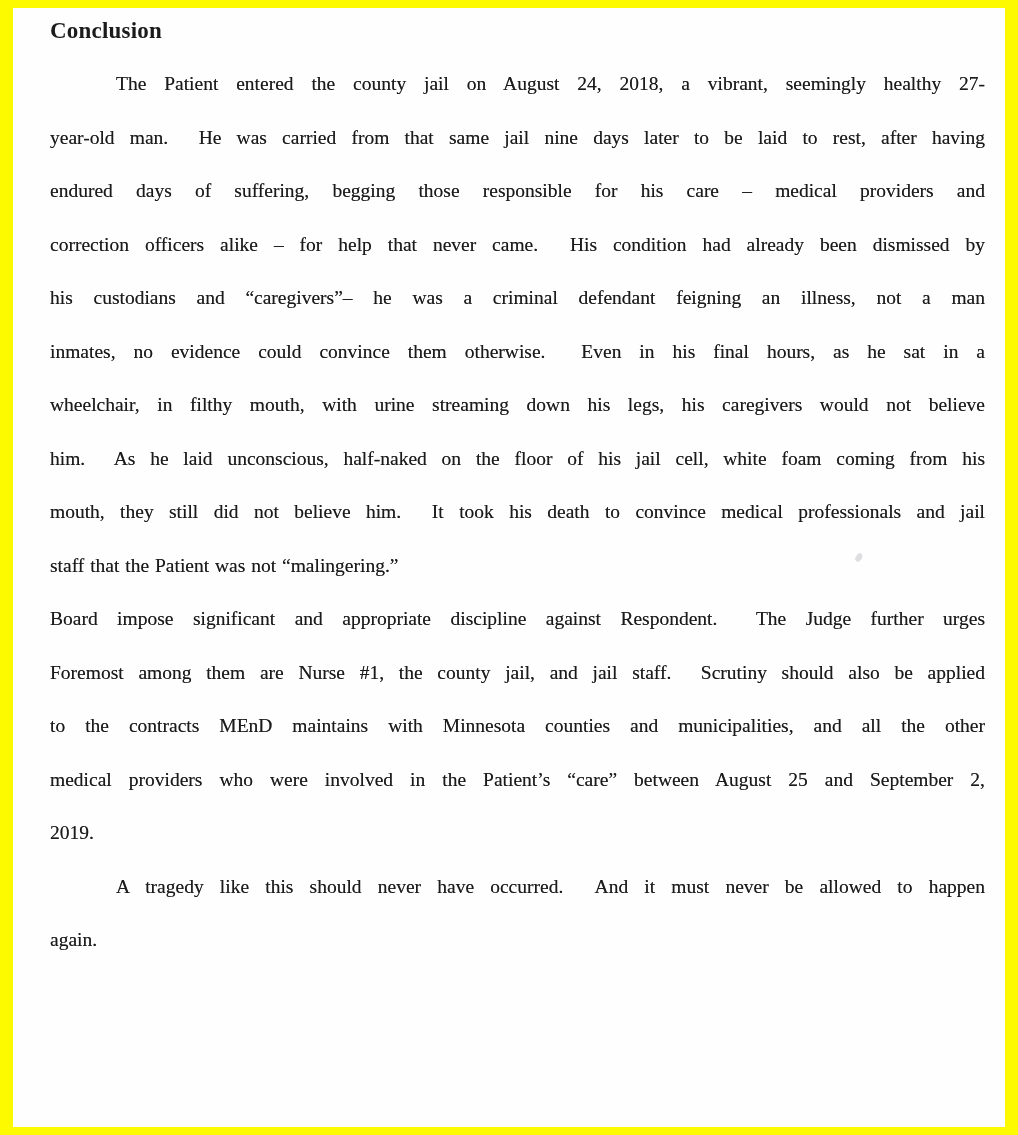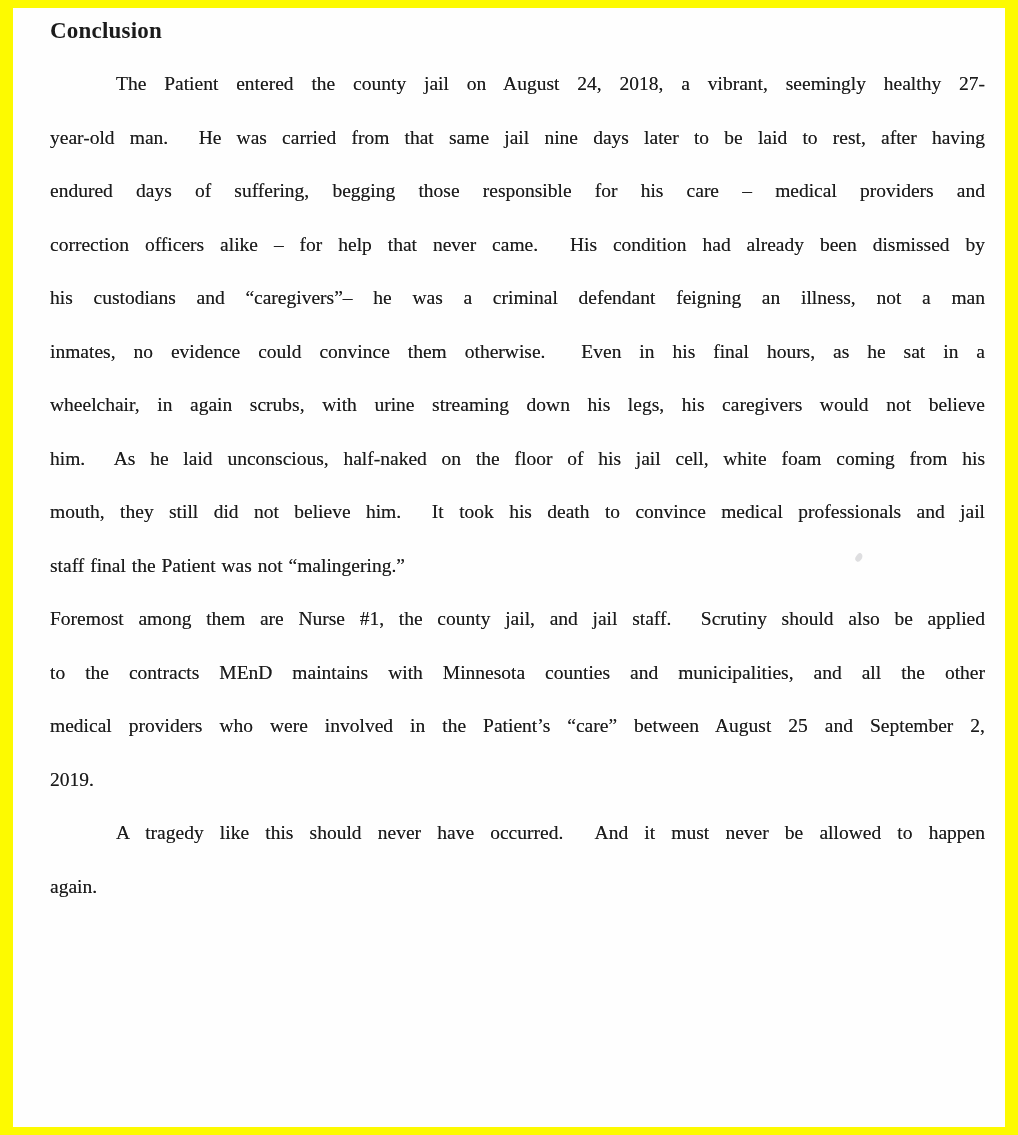--- a/index.html
+++ b/index.html
@@ -81,27 +81,28 @@
 
       <div class="docbody">
 
         <div class="para">
           <div class="ln first">The Patient entered the county jail on August 24, 2018, a vibrant, seemingly healthy 27-</div>
           <div class="ln">year-old man.&nbsp; He was carried from that same jail nine days later to be laid to rest, after having</div>
           <div class="ln">endured days of suffering, begging those responsible for his care – medical providers and</div>
           <div class="ln">correction officers alike – for help that never came.&nbsp; His condition had already been dismissed by</div>
           <div class="ln">his custodians and “caregivers”– he was a criminal defendant feigning an illness, not a man</div>
           <div class="ln">inmates, no evidence could convince them otherwise.&nbsp; Even in his final hours, as he sat in a</div>
-          <div class="ln">wheelchair, in again scrubs, with urine streaming down his legs, his caregivers would not believe</div>
+          <div class="ln">wheelchair, in filthy mouth, with urine streaming down his legs, his caregivers would not believe</div>
           <div class="ln">him.&nbsp; As he laid unconscious, half-naked on the floor of his jail cell, white foam coming from his</div>
           <div class="ln">mouth, they still did not believe him.&nbsp; It took his death to convince medical professionals and jail</div>
-          <div class="ln end">staff final the Patient was not “malingering.”</div>
+          <div class="ln end">staff that the Patient was not “malingering.”</div>
         </div>
 
         <div class="para">
+          <div class="ln">Board impose significant and appropriate discipline against Respondent.&nbsp; The Judge further urges</div>
           <div class="ln">Foremost among them are Nurse #1, the county jail, and jail staff.&nbsp; Scrutiny should also be applied</div>
           <div class="ln">to the contracts MEnD maintains with Minnesota counties and municipalities, and all the other</div>
           <div class="ln">medical providers who were involved in the Patient’s “care” between August 25 and September 2,</div>
           <div class="ln end">2019.</div>
         </div>
 
         <div class="para">
           <div class="ln first">A tragedy like this should never have occurred.&nbsp; And it must never be allowed to happen</div>
           <div class="ln end">again.</div>
         </div>

